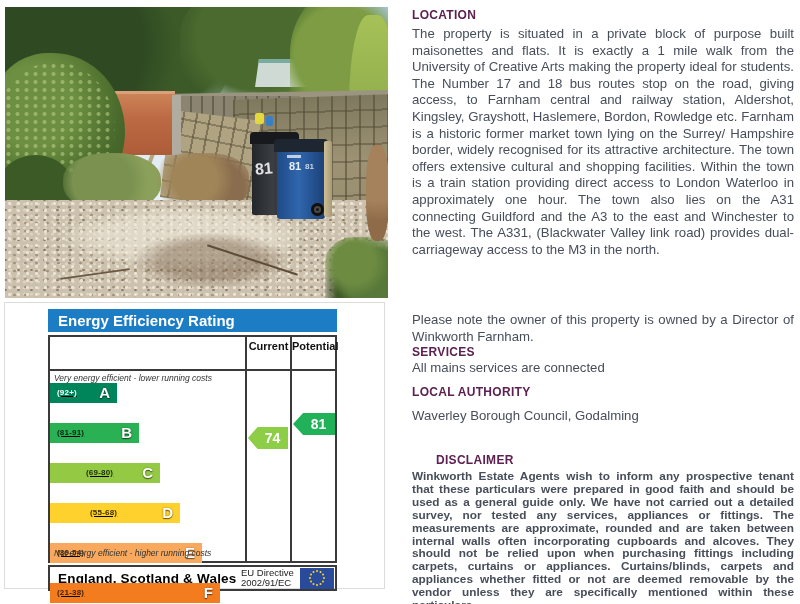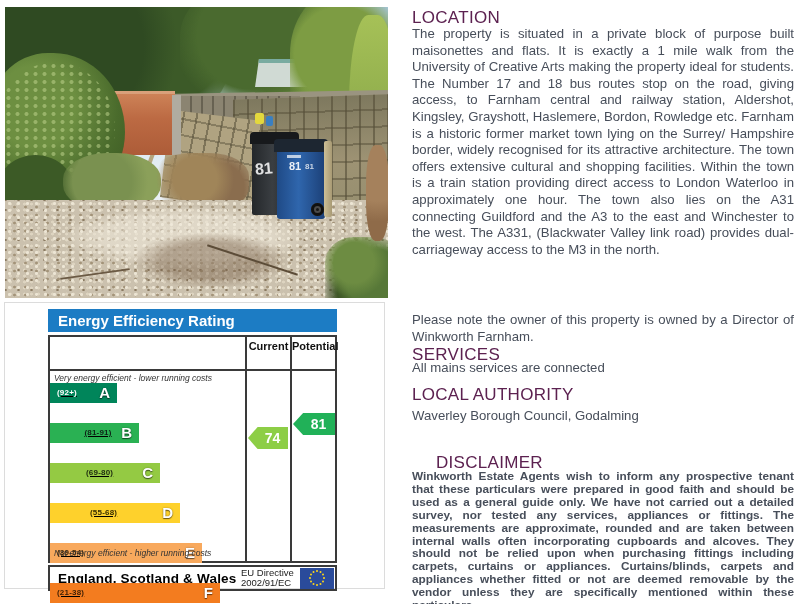--- a/index.html
+++ b/index.html
@@ -137,21 +137,21 @@
   .directive{width:56px;font-size:9.5px;line-height:10px;color:#222;}
   .euflag{width:34px;height:21px;background:#2a4b9b;margin:0 1px 0 3px;position:relative;}
   .stars{position:absolute;left:16px;top:9.5px;width:2px;height:2px;border-radius:50%;
     background:transparent;color:#ffd617;
     box-shadow:0 -7px 0 0,3.5px -6px 0 0,6px -3.5px 0 0,7px 0 0 0,6px 3.5px 0 0,
       3.5px 6px 0 0,0 7px 0 0,-3.5px 6px 0 0,-6px 3.5px 0 0,-7px 0 0 0,
       -6px -3.5px 0 0,-3.5px -6px 0 0;}
 
   
   .textcol{position:absolute;left:412px;top:5px;width:383px;height:599px;}
-  .textcol h2{position:absolute;font-size:17px;font-weight:normal;color:var(--heading);
+  .textcol h2{position:absolute;font-size:12px;font-weight:bold;color:var(--heading);
     letter-spacing:.3px;}
   .textcol p{position:absolute;width:382px;color:var(--body);}
   .j{text-align:justify;}
   .body{font-size:13.2px;line-height:16.6px;}
   .disc{font-size:11.8px;line-height:12.9px;font-weight:bold;}
   .h-location{top:3px;} .p-location{top:21px;}
   .p-note{top:307px;}
   .h-services{top:340px;} .p-services{top:355px;}
   .h-authority{top:380px;} .p-authority{top:403px;}
   .h-disclaimer{top:448px;margin-left:24px;} .p-disclaimer{top:465px;}
@@ -213,21 +213,21 @@
         </div>
         <div class="epc-main">
           <div class="vline v1"></div>
           <div class="vline v2"></div>
           <div class="note top">Very energy efficient - lower running costs</div>
           <div class="bands" id="epc-bands">
               <div class="epc-band" style="width: 67px; background: rgb(0, 133, 90);">
                 <span class="rng" style="color: rgb(255, 255, 255);">(92+)</span>
                 <span class="ltr">A</span>
               </div>
-              <div class="epc-band" style="width: 89px; background: rgb(42, 177, 83); text-align: center;">
+              <div class="epc-band" style="width: 89px; background: rgb(42, 177, 83);">
                 <span class="rng" style="color: rgb(13, 35, 22);">(81-91)</span>
                 <span class="ltr">B</span>
               </div>
               <div class="epc-band" style="width: 110px; background: rgb(148, 202, 67);">
                 <span class="rng" style="color: rgb(29, 42, 16); padding-left: 36px;">(69-80)</span>
                 <span class="ltr">C</span>
               </div>
               <div class="epc-band" style="width: 130px; background: rgb(254, 209, 44);">
                 <span class="rng" style="color: rgb(58, 48, 0); padding-left: 40px;">(55-68)</span>
                 <span class="ltr">D</span>

